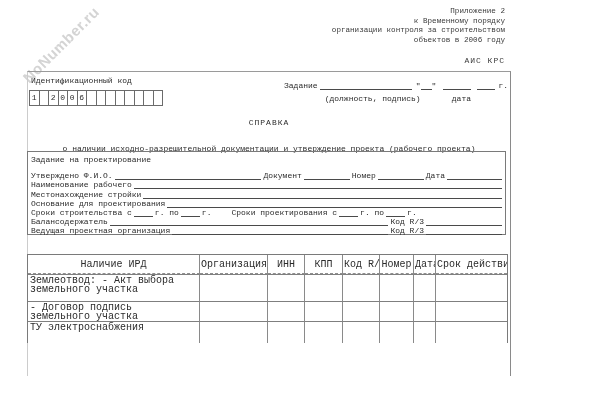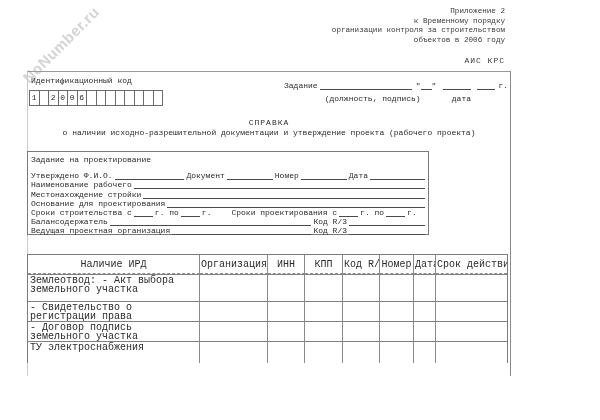--- a/index.html
+++ b/index.html
@@ -36,24 +36,24 @@
   
   .customer{left:256px;top:8px;width:224px;}
   .crow{display:flex;align-items:flex-end;height:10px;white-space:nowrap;}
   .crow2{display:flex;margin-top:4px;height:10px;white-space:nowrap;}
   .bl{border-bottom:1px solid #4a4a4a;display:inline-block;}
   .grow{flex:1 1 auto;}
   .capA{flex:1 1 auto;text-align:right;overflow:hidden;}
   .capB{width:28px;text-align:center;}
   
   .doc-title{left:0;top:46px;width:100%;text-align:center;letter-spacing:1px;}
-  .doc-subtitle{left:0;top:56px;width:100%;text-align:center;}
+  .doc-subtitle{left:0;top:72px;width:100%;text-align:center;}
   
   .taskbox{
-    left:-1px;top:79px;width:402px;height:84px;box-sizing:border-box;
+    left:-1px;top:79px;width:479px;height:84px;box-sizing:border-box;
     border:1px solid #7a7a7a;padding:2px 3px 0 3px;
   }
   .trow{display:flex;align-items:flex-end;height:9.2px;white-space:nowrap;overflow:hidden;}
   .trow .lbl{flex:0 0 auto;}
   .sp{display:inline-block;}
   .bl{height:8px;}.mr2{margin-right:2px;}
   
   .twrap{
     left:-1px;top:182px;width:481px;box-sizing:border-box;
     border:1px solid #7a7a7a;border-bottom:none;
@@ -215,30 +215,20 @@
         <tr class="h26">
           <td>Землеотвод: - Акт выбора земельного участка</td>
           <td></td>
             <td></td>
           <td></td>
             <td></td>
           <td></td>
             <td></td>
           <td></td>
         </tr>
-        <tr class="h19">
-          <td>- Свидетельство о регистрации права</td>
-          <td></td>
-            <td></td>
-          <td></td>
-            <td></td>
-          <td></td>
-            <td></td>
-          <td></td>
-        </tr>
         <tr class="h16">
           <td>- Договор подпись земельного участка</td>
           <td></td>
             <td></td>
           <td></td>
             <td></td>
           <td></td>
             <td></td>
           <td></td>
         </tr>

